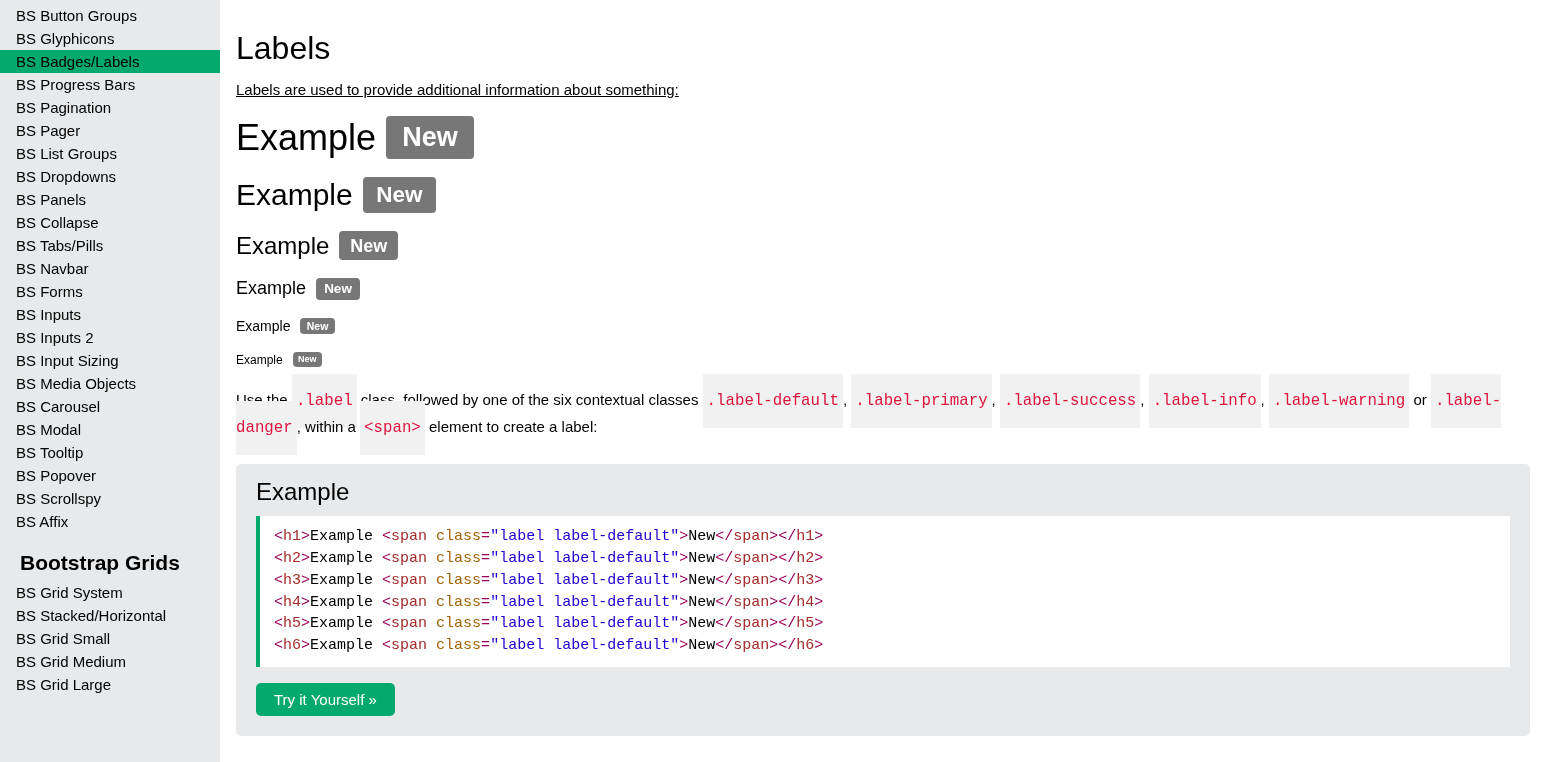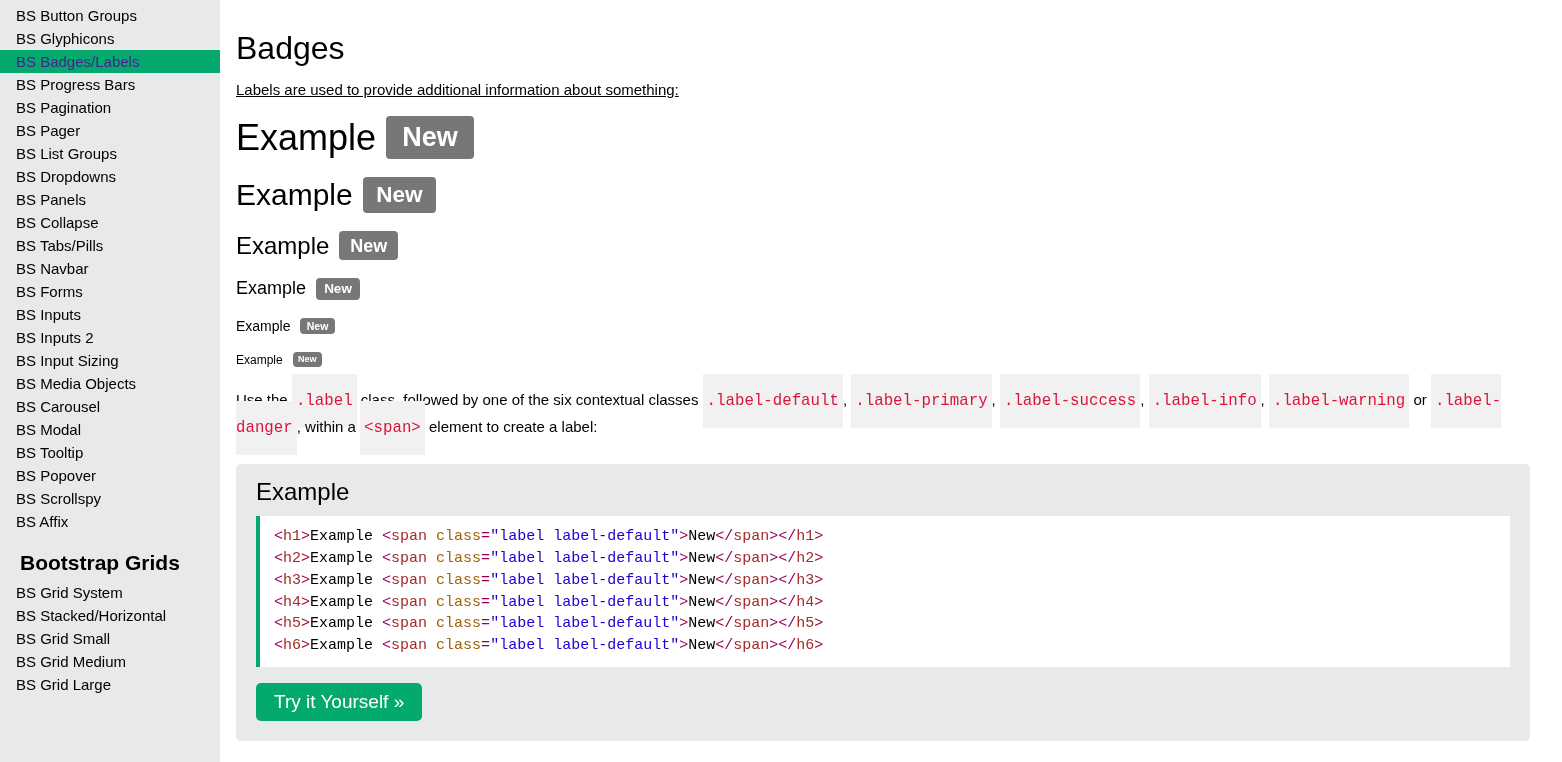--- a/index.html
+++ b/index.html
@@ -28,21 +28,21 @@
   .sidebar a {
     display: block;
     padding: 3px 16px;
     color: #000;
     text-decoration: none;
     font-size: 15px;
     cursor: pointer;
   }
   .sidebar a.active {
     background: #04AA6D;
-    color: #4c1d95;
+    color: #000000;
   }
   .sidebar h2 {
     font-size: 21px;
     font-weight: 700;
     padding: 18px 16px 6px 20px;
     color: #000;
   }
   
   .main {
     flex: 1;
@@ -117,21 +117,21 @@
   }
   .tagcolor { color: #905; }
   .tagnamecolor { color: #a52a2a; }
   .attributecolor { color: #a16207; }
   .attributevaluecolor { color: #1c00cf; }
   .textcolor { color: #000; }
   .ws-btn {
     display: inline-block;
     background: #04AA6D;
     color: #fff;
-    font-size: 19px;
+    font-size: 15px;
     padding: 8px 18px;
     border: none;
     border-radius: 5px;
     margin-top: 16px;
     cursor: pointer;
   }
 </style>
 </head>
 <body>
 
@@ -161,21 +161,21 @@
     <a>BS Affix</a>
     <h2>Bootstrap Grids</h2>
     <a>BS Grid System</a>
     <a>BS Stacked/Horizontal</a>
     <a>BS Grid Small</a>
     <a>BS Grid Medium</a>
     <a>BS Grid Large</a>
   </nav>
 
 <main class="main">
-  <h2 class="section-title">Badges</h2>
+  <h2 class="section-title">Labels</h2>
   <p class="desc">Labels are used to provide additional information about something:</p>
 
   <div id="example-demos">
       <div class="ex-h1">
         <span>Example</span>
         <span class="label-badge">New</span>
       </div>
       <div class="ex-h2">
         <span>Example</span>
         <span class="label-badge">New</span>

